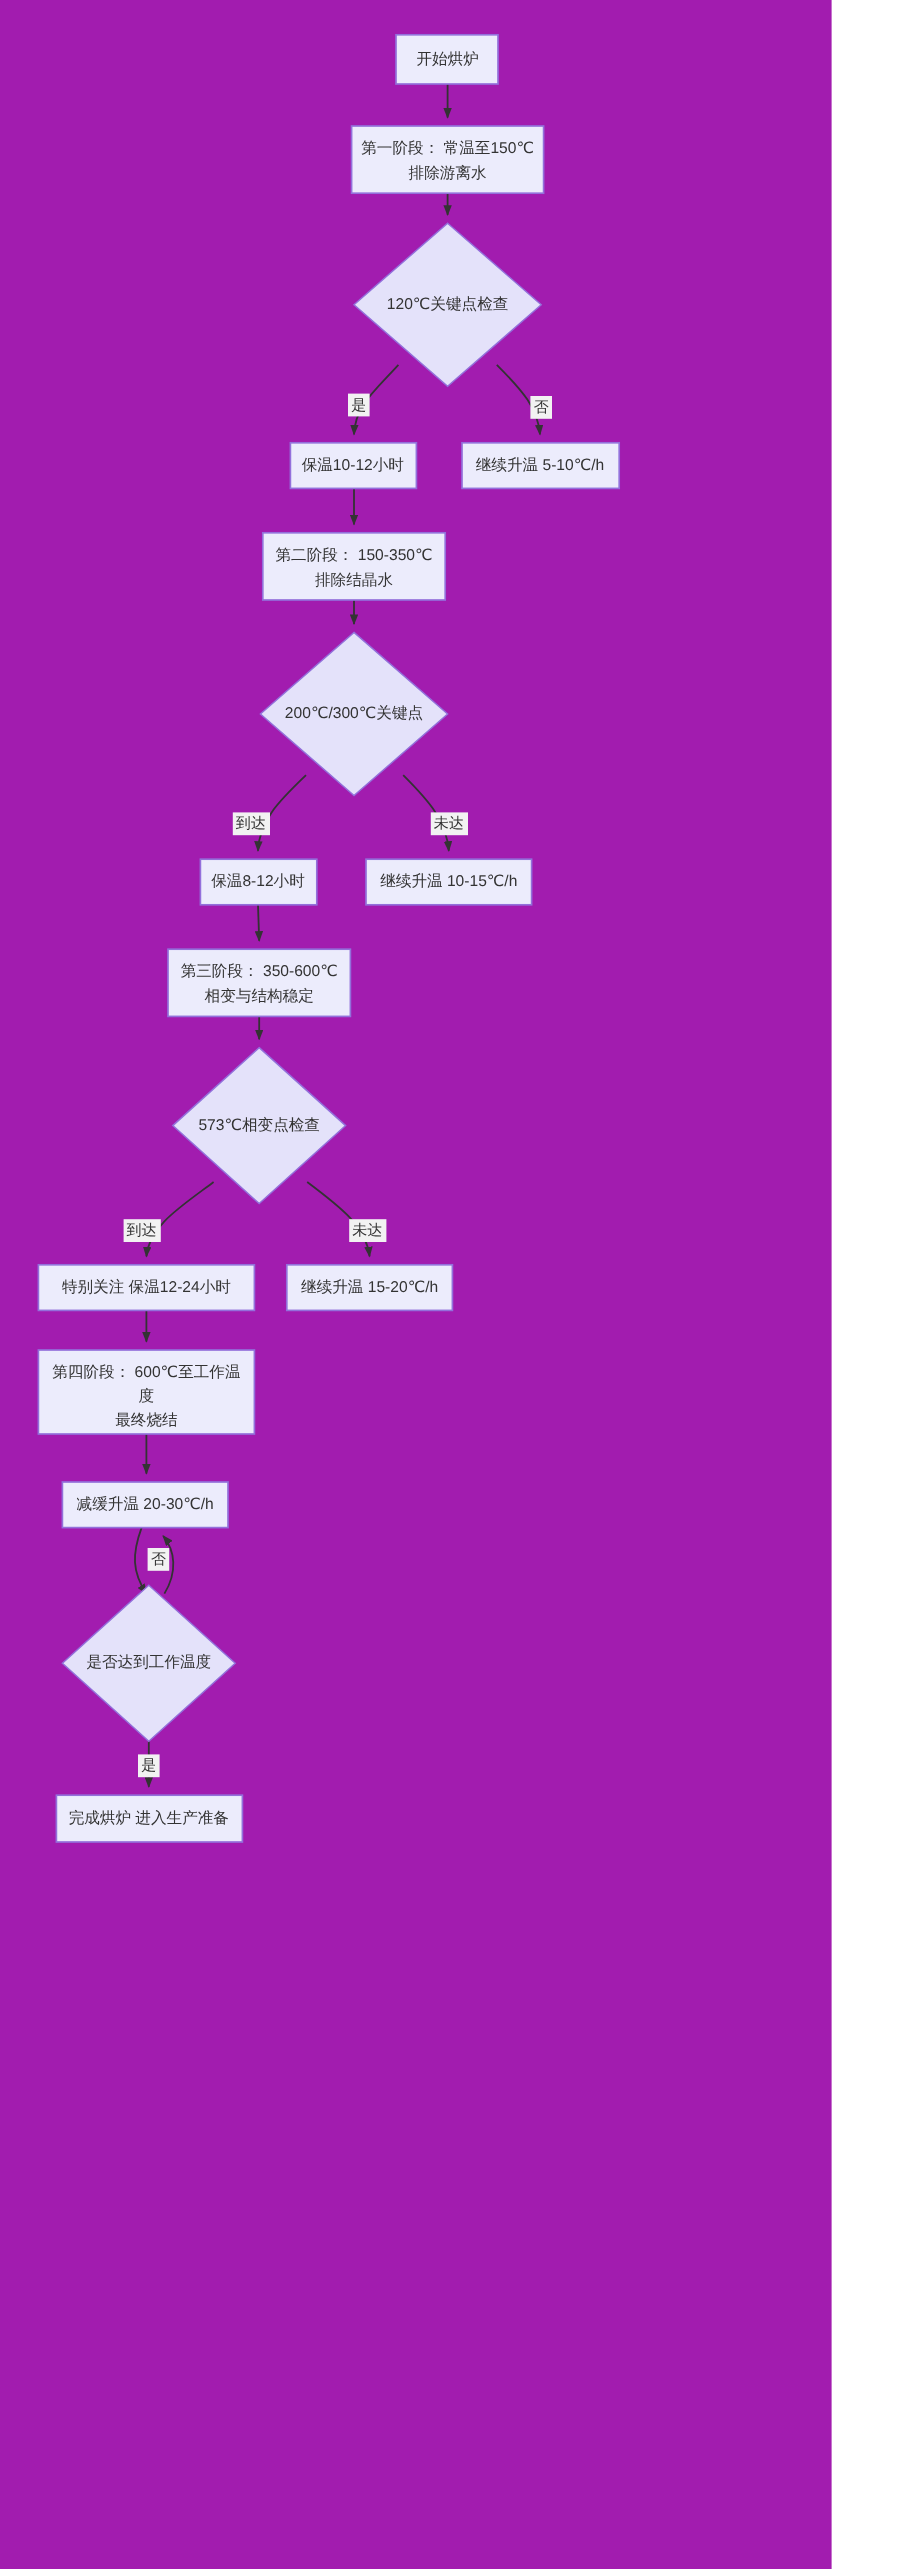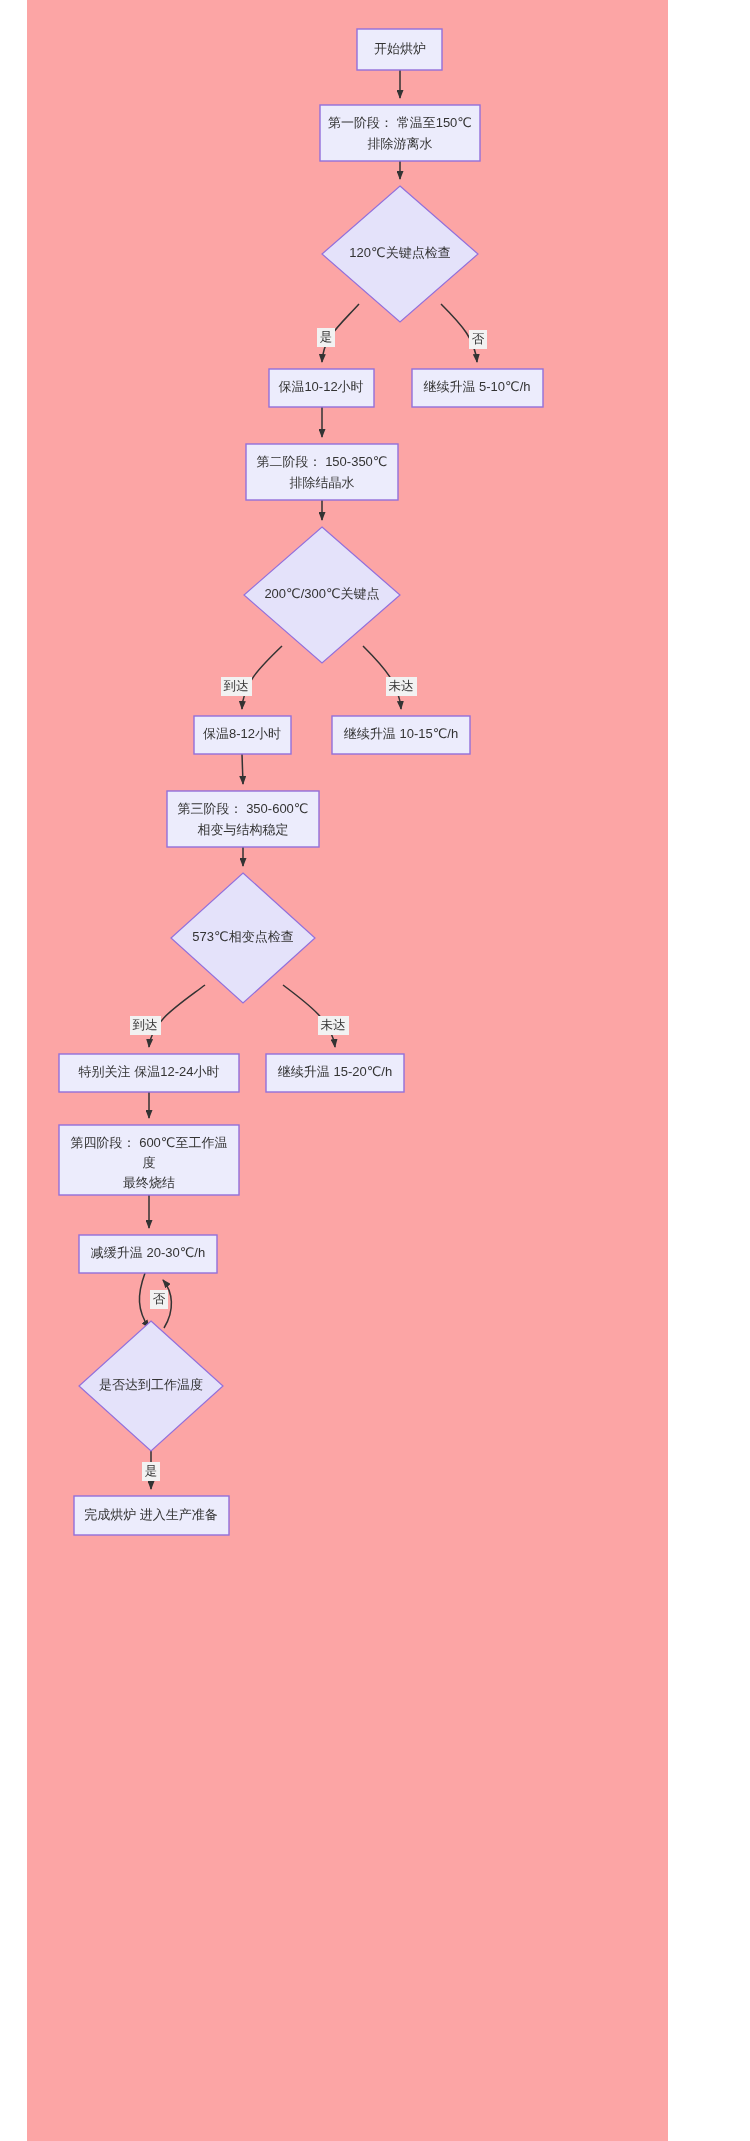--- a/index.html
+++ b/index.html
@@ -8,24 +8,23 @@
     background: #ffffff;
   }
   body {
     width: 750px;
     height: 2141px;
     font-family: "Liberation Sans", "DejaVu Sans", sans-serif;
     overflow: hidden;
   }
   #flow-root {
     position: relative;
-    width: 641px;
+    width: 693px;
     height: 2141px;
-    background: #fca5a5;
-    margin-left: 27px;
+    background: #a21caf;
   }
   svg#flow-svg {
     position: absolute;
     top: 0;
     left: 0;
     width: 750px;
     height: 2141px;
     display: block;
   }
   .node-rect {

